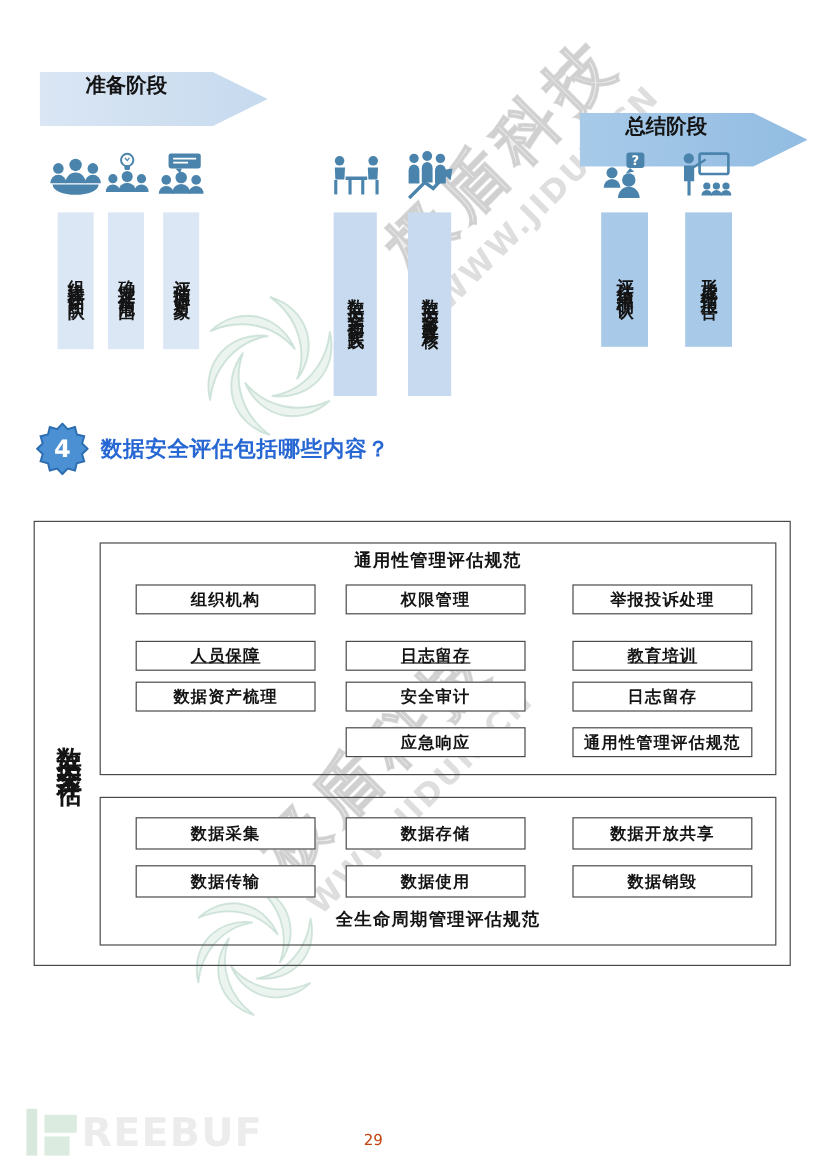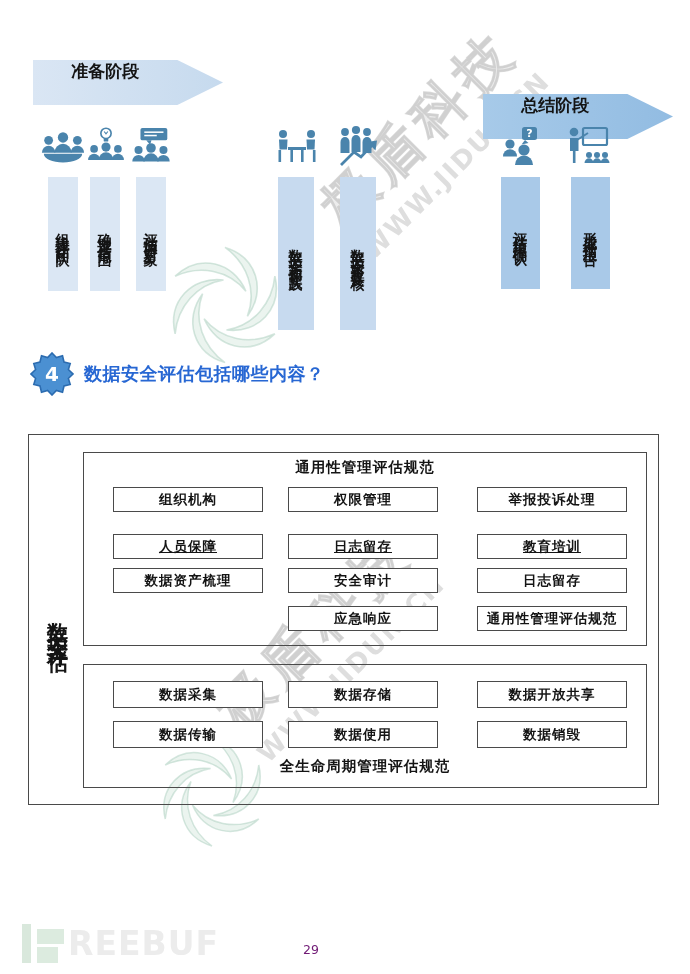--- a/index.html
+++ b/index.html
@@ -101,21 +101,21 @@
   #fb-bar{width:9px;height:39px;background:#d9e8dc;margin-right:6px;}
   #fb-f{width:27px;height:34px;margin-top:5px;margin-right:4px;position:relative;}
   #fb-f .ft{position:absolute;left:0;top:0;width:27px;height:15px;background:#dcebdf;}
   #fb-f .fb{position:absolute;left:0;top:18px;width:21px;height:16px;background:#dcebdf;}
   #fb-text{
     font-weight:bold;font-size:33px;line-height:40px;color:#ececec;letter-spacing:1px;
     font-family:"DejaVu Sans","Liberation Sans",sans-serif;
   }
   #page-num{
     position:absolute;left:0;top:942px;width:622px;text-align:center;
-    font-size:12.5px;color:#701a75;z-index:1;
+    font-size:12.5px;color:#c2410c;z-index:1;
   }
 </style>
 </head>
 <body>
 
 <div id="page">
 
   <svg class="swirl" style="left:145px;top:225px;" width="160" height="160" viewBox="-100 -100 200 200">
     <g opacity="0.55">
       <g fill="rgba(135,190,160,0.30)" stroke="rgba(100,165,135,0.50)" stroke-width="2">

